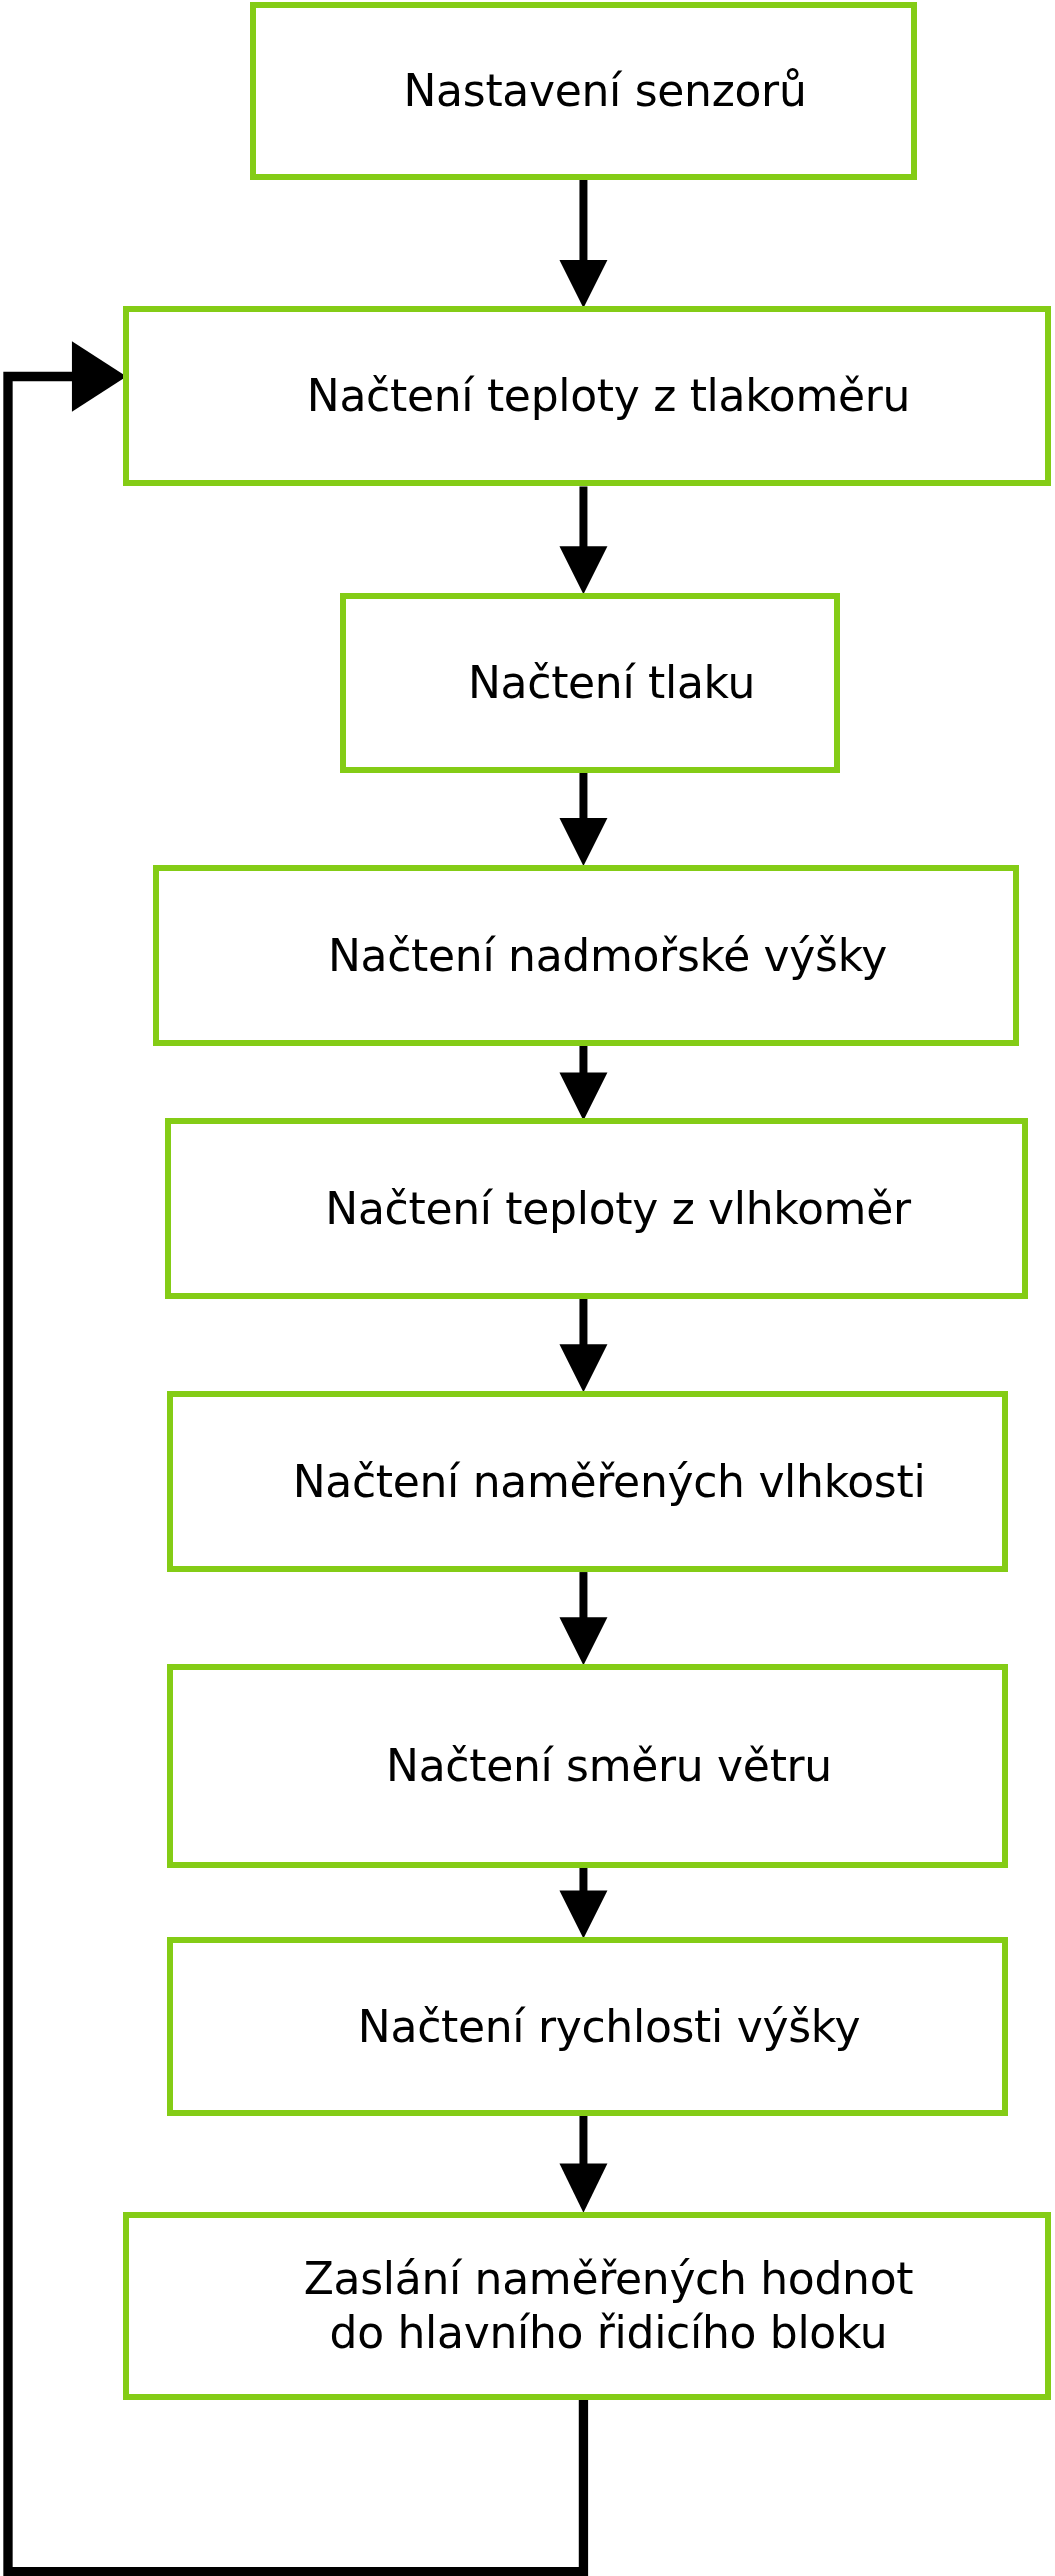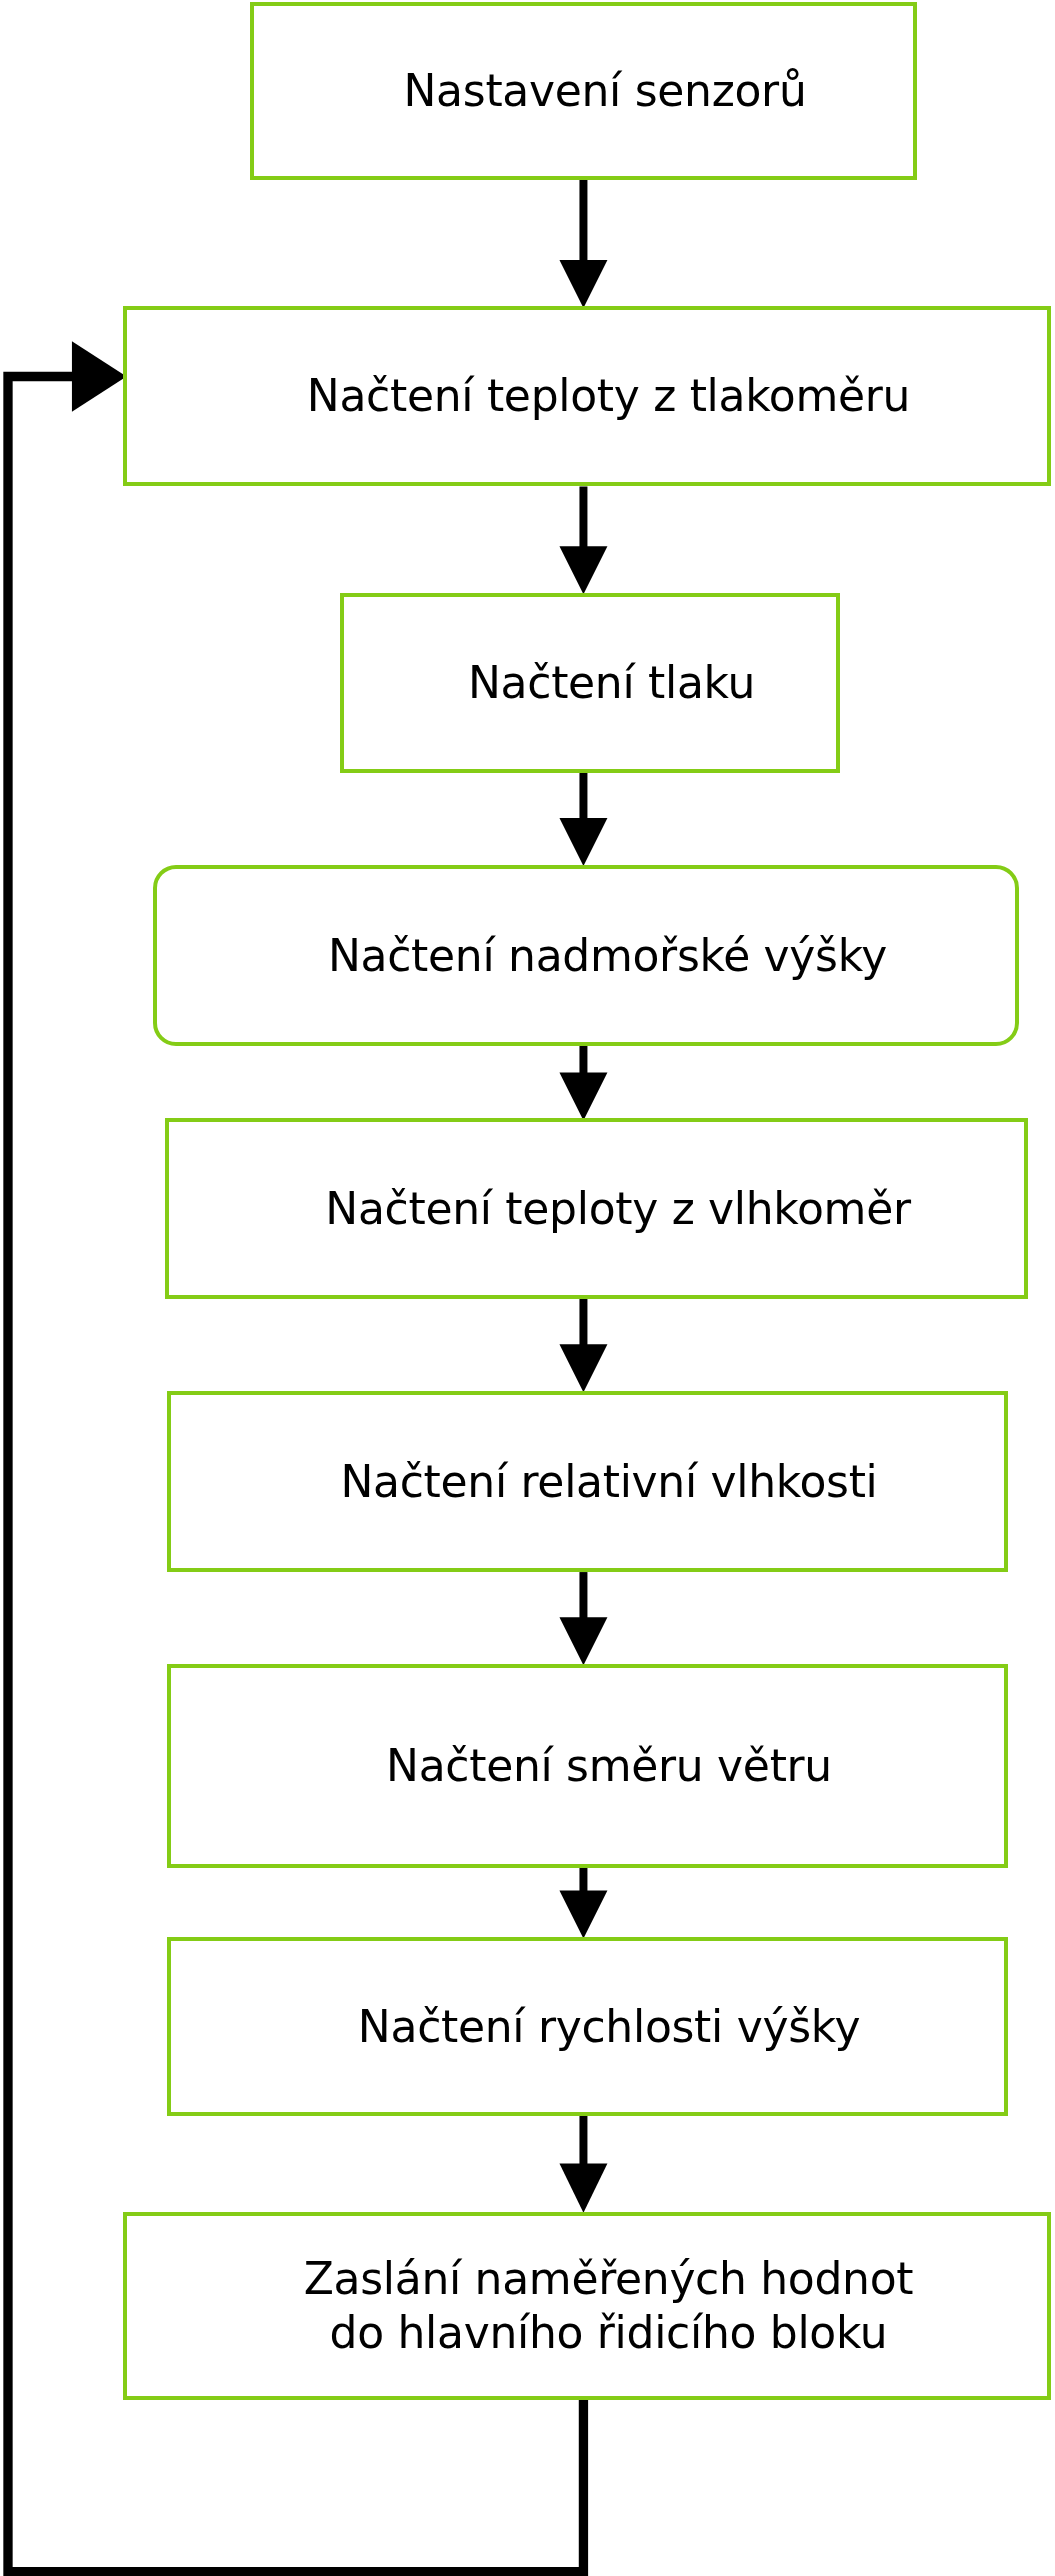--- a/index.html
+++ b/index.html
@@ -19,21 +19,21 @@
     position: absolute;
     top: 0;
     left: 0;
     width: 1055px;
     height: 2576px;
   }
   .node {
     position: absolute;
     box-sizing: border-box;
     background: #ffffff;
-    border: 4px solid #84cc16;
+    border: 6px solid #84cc16;
     display: flex;
     align-items: center;
     justify-content: center;
     text-align: center;
     z-index: 5;
     padding-left: 43px;
   }
   .node-label {
     font-size: 44px;
     line-height: 1.22;
@@ -101,30 +101,30 @@
   </div>
 
   <div class="node" style="left:123px; top:306px; width:928px; height:180px;">
     <span class="node-label">Načtení teploty z tlakoměru</span>
   </div>
 
   <div class="node" style="left:340px; top:593px; width:500px; height:180px;">
     <span class="node-label">Načtení tlaku</span>
   </div>
 
-  <div class="node" style="left:153px; top:865px; width:866px; height:181px;border-radius:23px;">
+  <div class="node" style="left:153px; top:865px; width:866px; height:181px;">
     <span class="node-label">Načtení nadmořské výšky</span>
   </div>
 
   <div class="node" style="left:133px; top:1118px; width:863px; height:181px;margin-left:32px;">
     <span class="node-label">Načtení teploty z vlhkoměr</span>
   </div>
 
   <div class="node" style="left:167px; top:1391px; width:841px; height:181px;">
-    <span class="node-label">Načtení relativní vlhkosti</span>
+    <span class="node-label">Načtení naměřených vlhkosti</span>
   </div>
 
   <div class="node" style="left:167px; top:1664px; width:841px; height:204px;align-items:center;">
     <span class="node-label">Načtení směru větru</span>
   </div>
 
   <div class="node" style="left:167px; top:1937px; width:841px; height:179px;">
     <span class="node-label">Načtení rychlosti výšky</span>
   </div>
 

